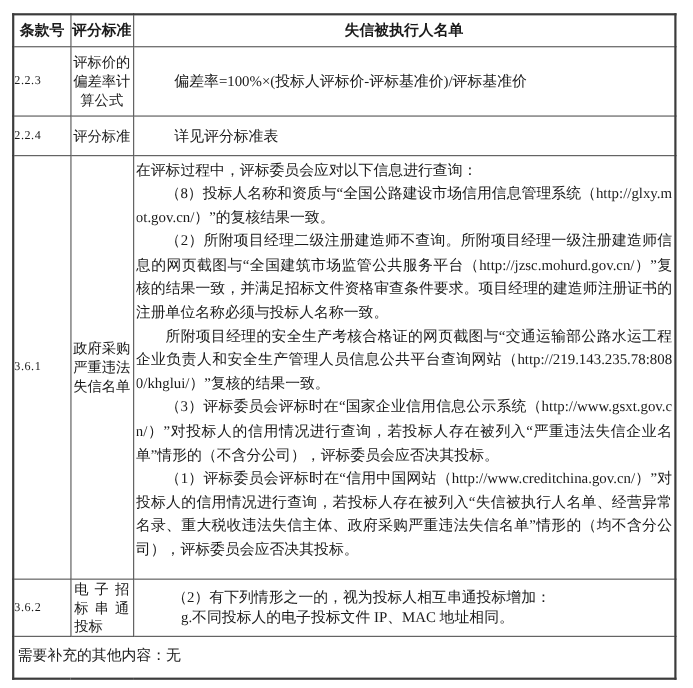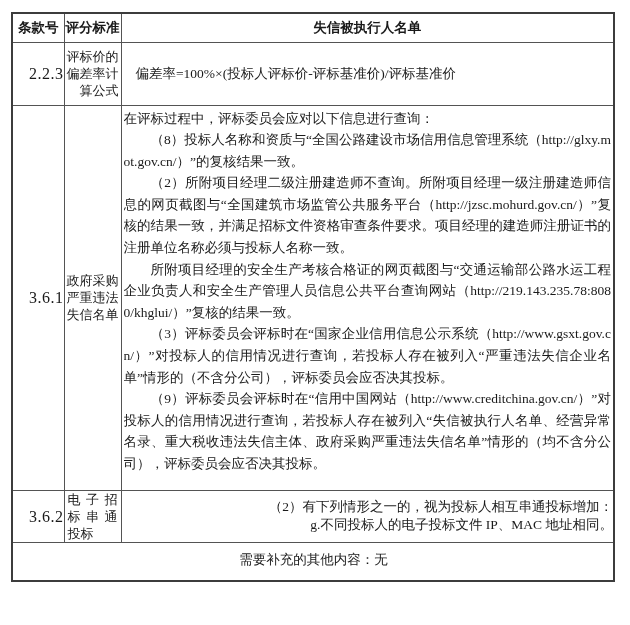--- a/index.html
+++ b/index.html
@@ -34,55 +34,55 @@
     line-height: 17px;
     word-break: break-all;
   }
   th {
     font-weight: bold;
     font-size: 13.5px;
     text-align: center;
     height: 29px;
   }
   .cell-clause {
-    text-align: right;
-    font-size: 16px;
+    text-align: left;
+    font-size: 11px;
     letter-spacing: 0.5px;
   }
   .cell-name {
-    text-align: right;
+    text-align: center;
     padding: 0 2px;
   }
   .cell-name.justify { text-align: justify; padding: 0 3px; }
   .cell-content { text-align: left; }
-  .pad-indent { padding-left: 14px; margin-left: 44px; }
+  .pad-indent { padding-left: 37px; margin-left: 44px; }
   .h-r1 { height: 63px; }
   .h-r2 { height: 36px; }
   .h-r3 { height: 385px; }
   .h-r4 { height: 34px; margin-left: 13px; }
-  .h-foot { height: 39px; text-align: center; }
+  .h-foot { height: 39px; }
   .content-361 {
     vertical-align: top;
     padding: 2px 2px 0 2px;
   }
   .clip-361 {
     height: 381px;
     overflow: hidden;
     font-family: Liberation Serif, serif;
   }
   .content-361 p {
     font-size: 13.5px;
     line-height: 21.6px;
     text-align: justify;
   }
   .content-361 p.p-indent { text-indent: 2em; }
   .content-362 p {
     font-size: 13.5px;
     line-height: 18px;
-    text-align: right;
+    text-align: left;
     font-family: Liberation Serif, serif;
   }
   .content-362 p.p-indent-a { padding-left: 35px; }
   .content-362 p.p-indent-b { padding-left: 43px; }
   .footer-cell {
     vertical-align: top;
     padding: 8px 2px 0 3px;
     font-size: 13.5px;
   }
   .clip-small { overflow: hidden; }
@@ -103,32 +103,37 @@
         <th>评分标准</th>
         <th>失信被执行人名单</th>
       </tr>
 
       <tr>
         <td class="cell-clause h-r1">2.2.3</td>
         <td class="cell-name h-r1">评标价的偏差率计算公式</td>
         <td class="cell-content pad-indent h-r1" style="font-size:13.5px;">偏差率=100%×(投标人评标价-评标基准价)/评标基准价</td>
       </tr>
 
+      <tr>
+        <td class="cell-clause h-r2">2.2.4</td>
+        <td class="cell-name h-r2">评分标准</td>
+        <td class="cell-content pad-indent h-r2" style="font-size:13.5px;">详见评分标准表</td>
+      </tr>
 
       <tr>
         <td class="cell-clause h-r3">3.6.1</td>
         <td class="cell-name h-r3">政府采购严重违法失信名单</td>
         <td class="cell-content content-361 h-r3">
           <div class="clip-361">
             <p>在评标过程中，评标委员会应对以下信息进行查询：</p>
             <p class="p-indent">（8）投标人名称和资质与“全国公路建设市场信用信息管理系统（http://glxy.mot.gov.cn/）”的复核结果一致。</p>
             <p class="p-indent">（2）所附项目经理二级注册建造师不查询。所附项目经理一级注册建造师信息的网页截图与“全国建筑市场监管公共服务平台（http://jzsc.mohurd.gov.cn/）”复核的结果一致，并满足招标文件资格审查条件要求。项目经理的建造师注册证书的注册单位名称必须与投标人名称一致。</p>
             <p class="p-indent">所附项目经理的安全生产考核合格证的网页截图与“交通运输部公路水运工程企业负责人和安全生产管理人员信息公共平台查询网站（http://219.143.235.78:8080/khglui/）”复核的结果一致。</p>
             <p class="p-indent">（3）评标委员会评标时在“国家企业信用信息公示系统（http://www.gsxt.gov.cn/）”对投标人的信用情况进行查询，若投标人存在被列入“严重违法失信企业名单”情形的（不含分公司），评标委员会应否决其投标。</p>
-            <p class="p-indent">（9）评标委员会评标时在“信用中国网站（http://www.creditchina.gov.cn/）”对投标人的信用情况进行查询，若投标人存在被列入“失信被执行人名单、经营异常名录、重大税收违法失信主体、政府采购严重违法失信名单”情形的（均不含分公司），评标委员会应否决其投标。</p>
+            <p class="p-indent">（1）评标委员会评标时在“信用中国网站（http://www.creditchina.gov.cn/）”对投标人的信用情况进行查询，若投标人存在被列入“失信被执行人名单、经营异常名录、重大税收违法失信主体、政府采购严重违法失信名单”情形的（均不含分公司），评标委员会应否决其投标。</p>
           </div>
         </td>
       </tr>
 
       <tr>
         <td class="cell-clause h-r4">3.6.2</td>
         <td class="cell-name justify h-r4">电子招标串通投标</td>
         <td class="cell-content content-362 h-r4">
           <div class="clip-small">
             <p class="p-indent-a">（2）有下列情形之一的，视为投标人相互串通投标增加：</p>

